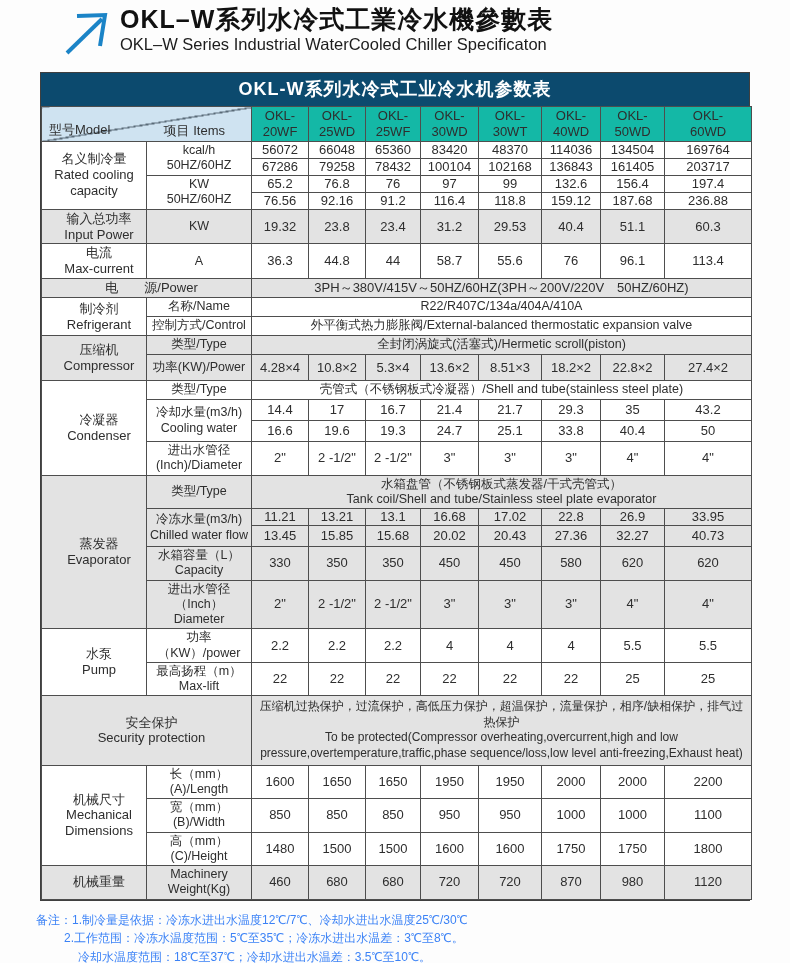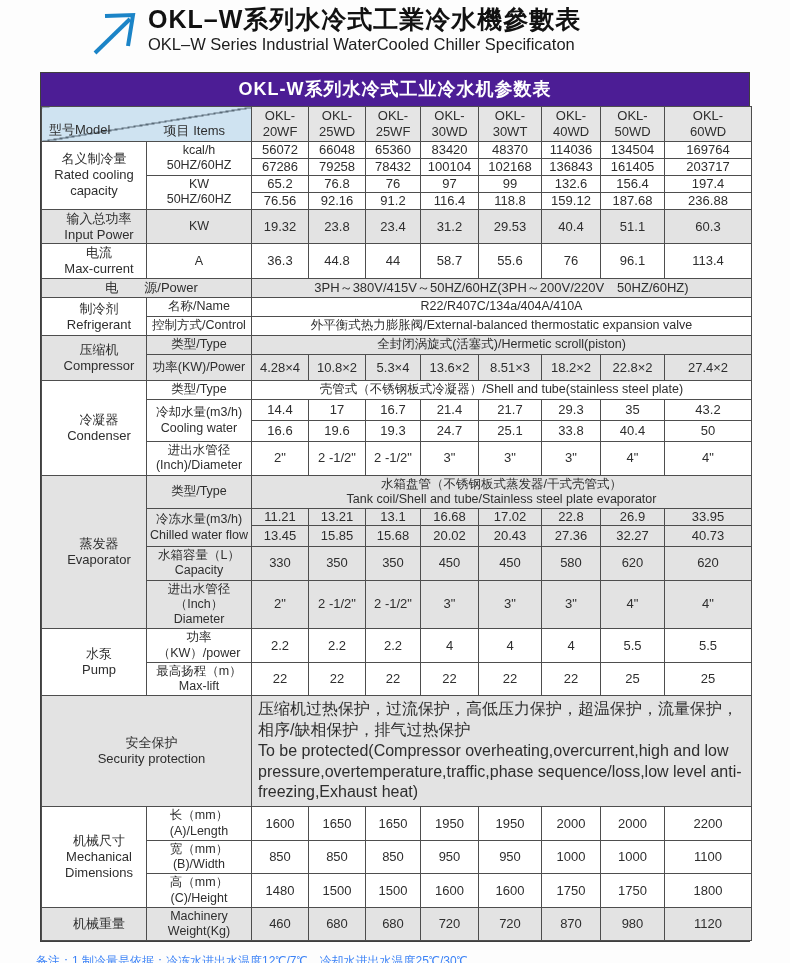--- a/index.html
+++ b/index.html
@@ -2,39 +2,39 @@
 <html><head>
 <meta charset="utf-8">
 <style>
   * { box-sizing: border-box; }
   html,body { margin:0; padding:0; }
   body {
     width:790px; min-height:963px; background:#fdfdfd;
     font-family:"Liberation Sans", sans-serif; color:#2e2e2e;
   }
   
-  .page-header { display:flex; align-items:flex-start; padding:6px 0 0 90px; height:62px; }
+  .page-header { display:flex; align-items:flex-start; padding:6px 0 0 62px; height:62px; }
   .logo { width:52px; height:50px; flex:0 0 auto; margin-top:2px; }
   .titles { margin-left:6px; }
   .title-cn { font-size:25px; font-weight:bold; color:#111; letter-spacing:1px; line-height:1.1; }
   .title-en { font-size:16.5px; color:#1c1c1c; margin-top:1px; }
 
   
   .table-wrap { margin:10px 0 0 40px; width:710px; border:1px solid #3f3f3f; }
   .table-title {
-    background:#4c1d95; color:#fff; text-align:center;
+    background:#0c4a6e; color:#fff; text-align:center;
     font-size:18px; font-weight:bold; padding:4px 0 5px 0; letter-spacing:1px;
   }
   table { border-collapse:collapse; width:100%; table-layout:fixed; }
   th, td {
     border:1px solid #4e4e4e; text-align:center; vertical-align:middle;
     padding:1px 2px; font-size:12.5px; line-height:1.22; background:#fff;
     word-break:break-word;
   }
-  th { background:#e5e5e5; font-weight:normal; font-size:13px; }
+  th { background:#14b8a6; font-weight:normal; font-size:13px; }
   tr.g td { background:#e3e3e3; }
   td.sl { font-size:13px;padding-left:12px; }
   td.il { font-size:12.5px; }
   td.num { font-size:13px; }
   tr.tiny td { height:17px; padding:0 2px; }
   tr.h30 td { height:30px; }
   tr.h26 td { height:26px; }
   tr.h20 td { height:19px;margin-top:36px; }
   tr.h18 td { height:17px; }
   tr.h34 td { height:33px; }
@@ -42,21 +42,21 @@
   
   th.diag {
     position:relative; height:32px; padding:8px;
     background-image:linear-gradient(to bottom right,
       transparent calc(50% - 0.7px), #5a6b78 calc(50% - 0.7px),
       #5a6b78 calc(50% + 0.7px), transparent calc(50% + 0.7px));
     background-color:#cfe3f1;
   }
   th.diag .model { position:absolute; left:7px; bottom:3px; font-size:13px; }
   th.diag .items { position:absolute; right:26px; top:16px; font-size:13px; }
-  td.security-text { text-align:left; font-size:16px; padding:3px 6px; line-height:1.3; }
+  td.security-text { text-align:center; font-size:12px; padding:3px 6px; line-height:1.3; }
 
   
   .notes { margin:10px 0 0 36px; width:724px; }
   .note-line { font-size:12px; line-height:1.55; color:#3b82f6; }
   .i1 { padding-left:28px; }
   .i2 { padding-left:42px; }
 </style>
 </head>
 <body>
 

